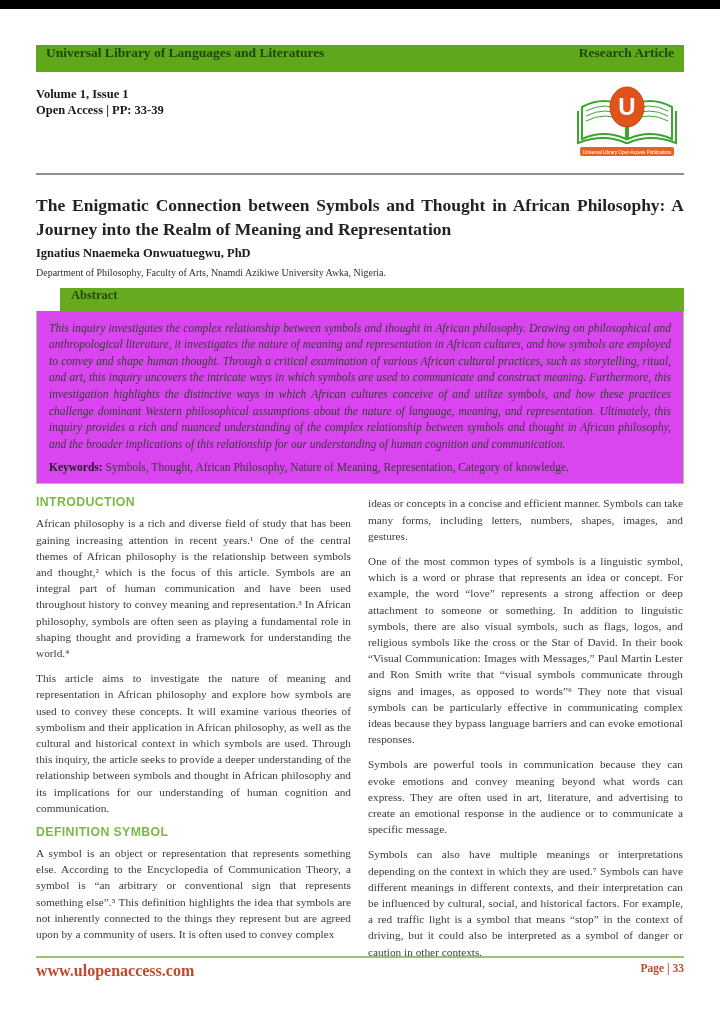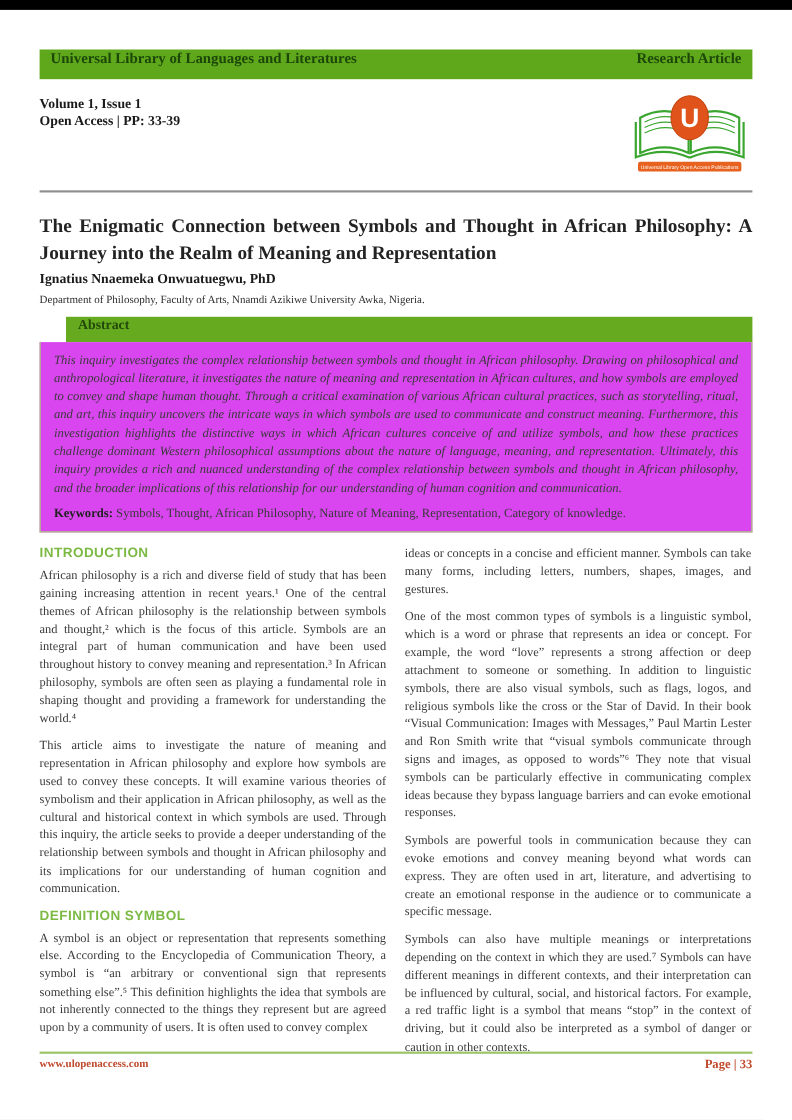--- a/index.html
+++ b/index.html
@@ -116,21 +116,21 @@
 
   .footer {
     position: absolute;
     left: 36px; right: 36px;
     top: 956px;
     border-top: 2.5px solid #9dc469;
     padding-top: 4px;
     display: flex;
     justify-content: space-between;
   }
-  .footer .site { font-weight: bold; font-size: 10px; color: #c0492e; text-decoration: none; }
+  .footer .site { font-weight: bold; font-size: 16px; color: #c0492e; text-decoration: none; }
   .footer .pageno { font-size: 11.5px; font-weight: bold; color: #c0492e; }
 </style>
 </head>
 <body>
 
 <div class="page">
   <div class="top-strip"></div>
 
   <div class="content">
 

